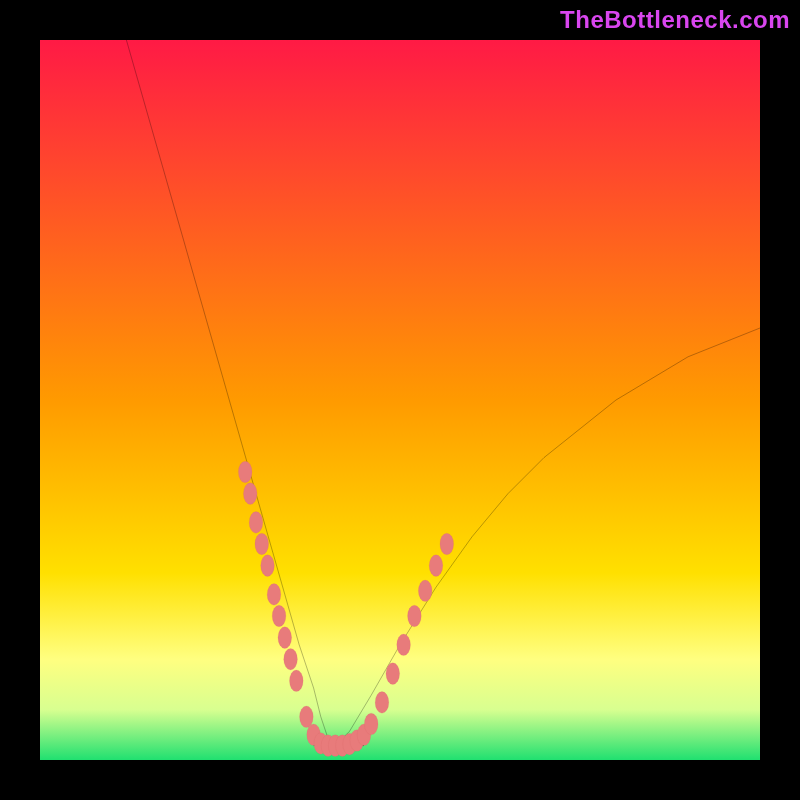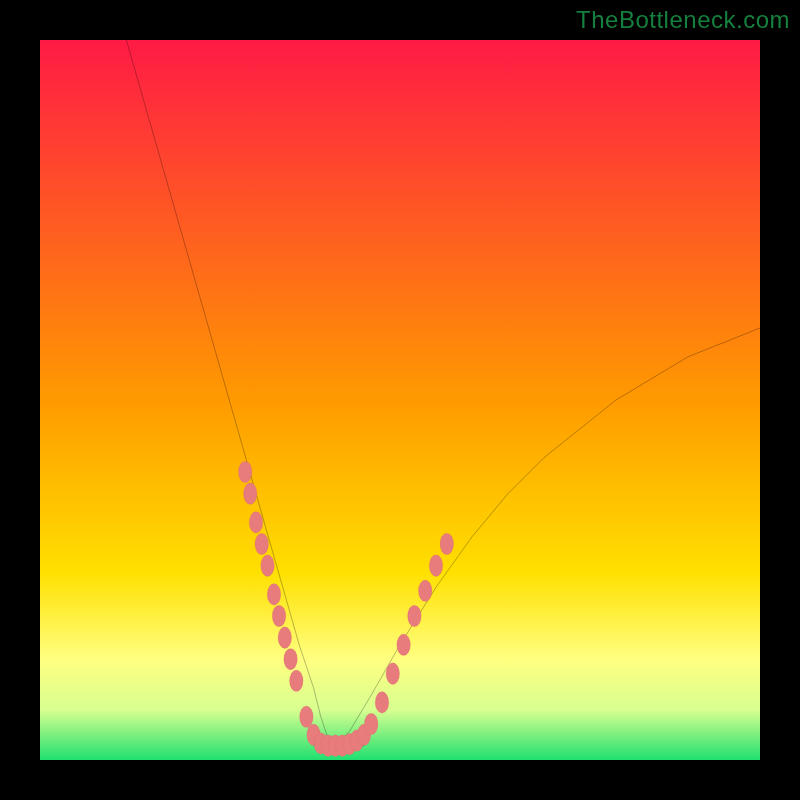--- a/index.html
+++ b/index.html
@@ -21,23 +21,23 @@
     position: absolute;
     left: 40px;
     top: 40px;
     width: 720px;
     height: 720px;
   }
   .watermark {
     position: absolute;
     top: 6px;
     right: 10px;
-    color: #15803d;
+    color: #d946ef;
     font-size: 24px;
-    font-weight: 400;
+    font-weight: 700;
     letter-spacing: 0.5px;
     margin-left: 16px;
   }
 </style>
 </head>
 <body>
 
 <div class="outer">
   <div class="watermark">TheBottleneck.com</div>
   <svg class="plot" viewBox="0 0 100 100" preserveAspectRatio="none">

